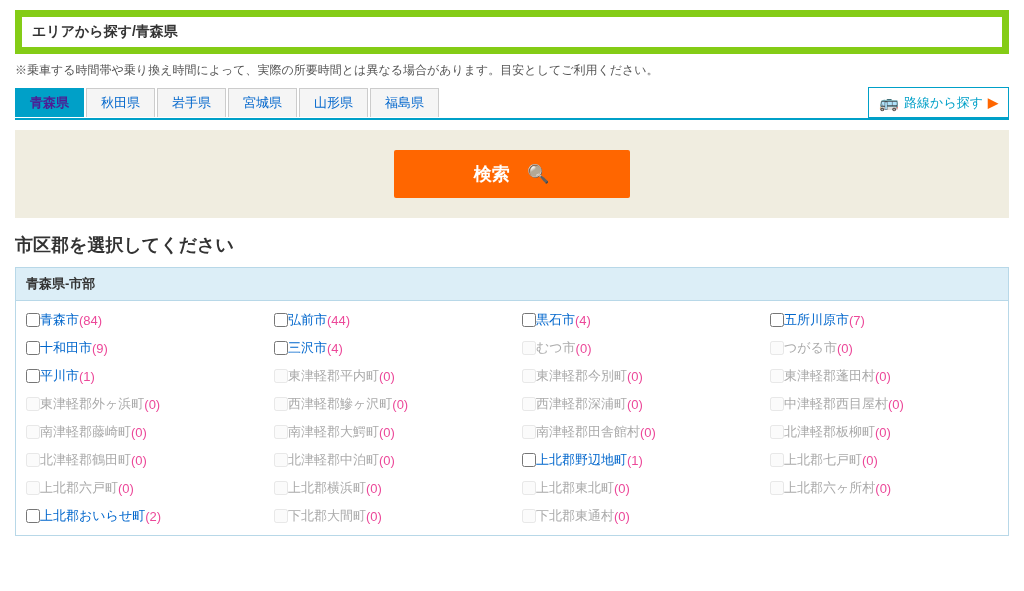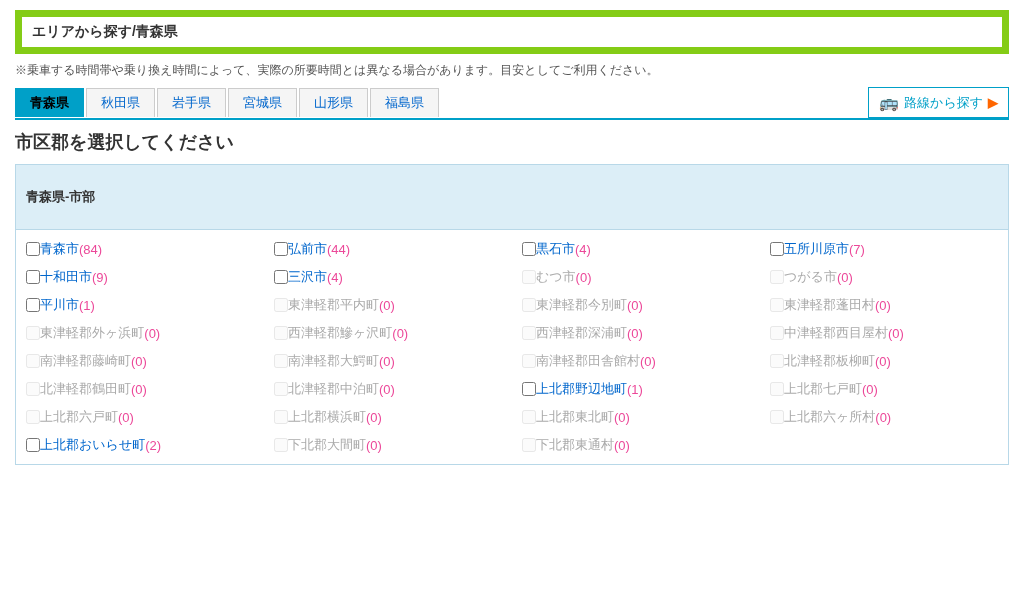--- a/index.html
+++ b/index.html
@@ -8,33 +8,33 @@
     .page-wrapper { max-width: 1024px; margin: 0 auto; padding: 10px 15px; }
 
     .header-box { border: 7px solid #84cc16; padding: 6px 10px; margin-bottom: 8px; }
     .header-box .title { font-size: 14px; font-weight: bold; color: #333; }
 
     .notice { font-size: 12px; color: #555; margin-bottom: 8px; }
 
     .tabs-row { display: flex; align-items: center; justify-content: space-between; border-bottom: 2px solid #00a0c8; margin-bottom: 10px; }
     .tabs-left { display: flex; gap: 2px; }
     .tab-item { padding: 5px 14px; font-size: 13px; cursor: pointer; border: 1px solid #ccc; border-bottom: none; background: #f5f5f5; color: #0066cc; text-decoration: none; }
-    .tab-item.active { background: #00a0c8; color: #000000; border-color: #00a0c8; font-weight: bold; }
+    .tab-item.active { background: #00a0c8; color: #4c1d95; border-color: #00a0c8; font-weight: bold; }
 
     .route-btn { display: flex; align-items: center; gap: 5px; border: 1px solid #00a0c8; padding: 5px 10px; color: #00a0c8; font-size: 13px; cursor: pointer; background: #fff; white-space: nowrap; }
     .route-btn-icon { font-size: 16px; }
     .route-btn-arrow { color: #f60; font-weight: bold; }
 
     .search-area { background: #f0ede0; padding: 20px; text-align: center; margin-bottom: 15px; }
     .search-btn { background: #f60; color: #fff; border: none; padding: 12px 80px; font-size: 18px; font-weight: bold; cursor: pointer; border-radius: 2px; }
 
     .section-title { font-size: 18px; font-weight: bold; margin-bottom: 10px; }
 
     .group-box { border: 1px solid #b8d8e8; margin-bottom: 10px; }
-    .group-header { background: #dceef7; padding: 23px 10px; font-size: 13px; font-weight: bold; color: #333; border-bottom: 1px solid #b8d8e8; }
+    .group-header { background: #dceef7; padding: 7px 10px; font-size: 13px; font-weight: bold; color: #333; border-bottom: 1px solid #b8d8e8; }
 
     .grid-list { display: grid; grid-template-columns: repeat(4, 1fr); padding: 5px 0; }
     .grid-item { display: flex; align-items: center; gap: 0; padding: 5px 10px; font-size: 13px; }
     .grid-item input[type="checkbox"] { width: 14px; height: 14px; flex-shrink: 0; }
     .grid-item a { color: #0066cc; text-decoration: none; }
     .grid-item .count { color: #ec4899; }
     .grid-item.disabled { color: #aaa; }
     .grid-item.disabled input[type="checkbox"] { opacity: 0.5; }
   </style>
 </head>
@@ -57,20 +57,23 @@
         <a href="#" class="tab-item">山形県</a>
         <a href="#" class="tab-item">福島県</a>
       </div>
     <div class="route-btn">
       <span class="route-btn-icon">🚌</span>
       <span>路線から探す</span>
       <span class="route-btn-arrow">▶</span>
     </div>
   </div>
 
+  <div class="search-area">
+    <button class="search-btn">検索　🔍</button>
+  </div>
 
   <div class="section-title">市区郡を選択してください</div>
 
   <div id="groups-container">
       <div class="group-box">
         <div class="group-header">青森県-市部</div>
         <div class="grid-list">
           <div class="grid-item">
             <input type="checkbox" style="">
             <a href="#">青森市</a>

